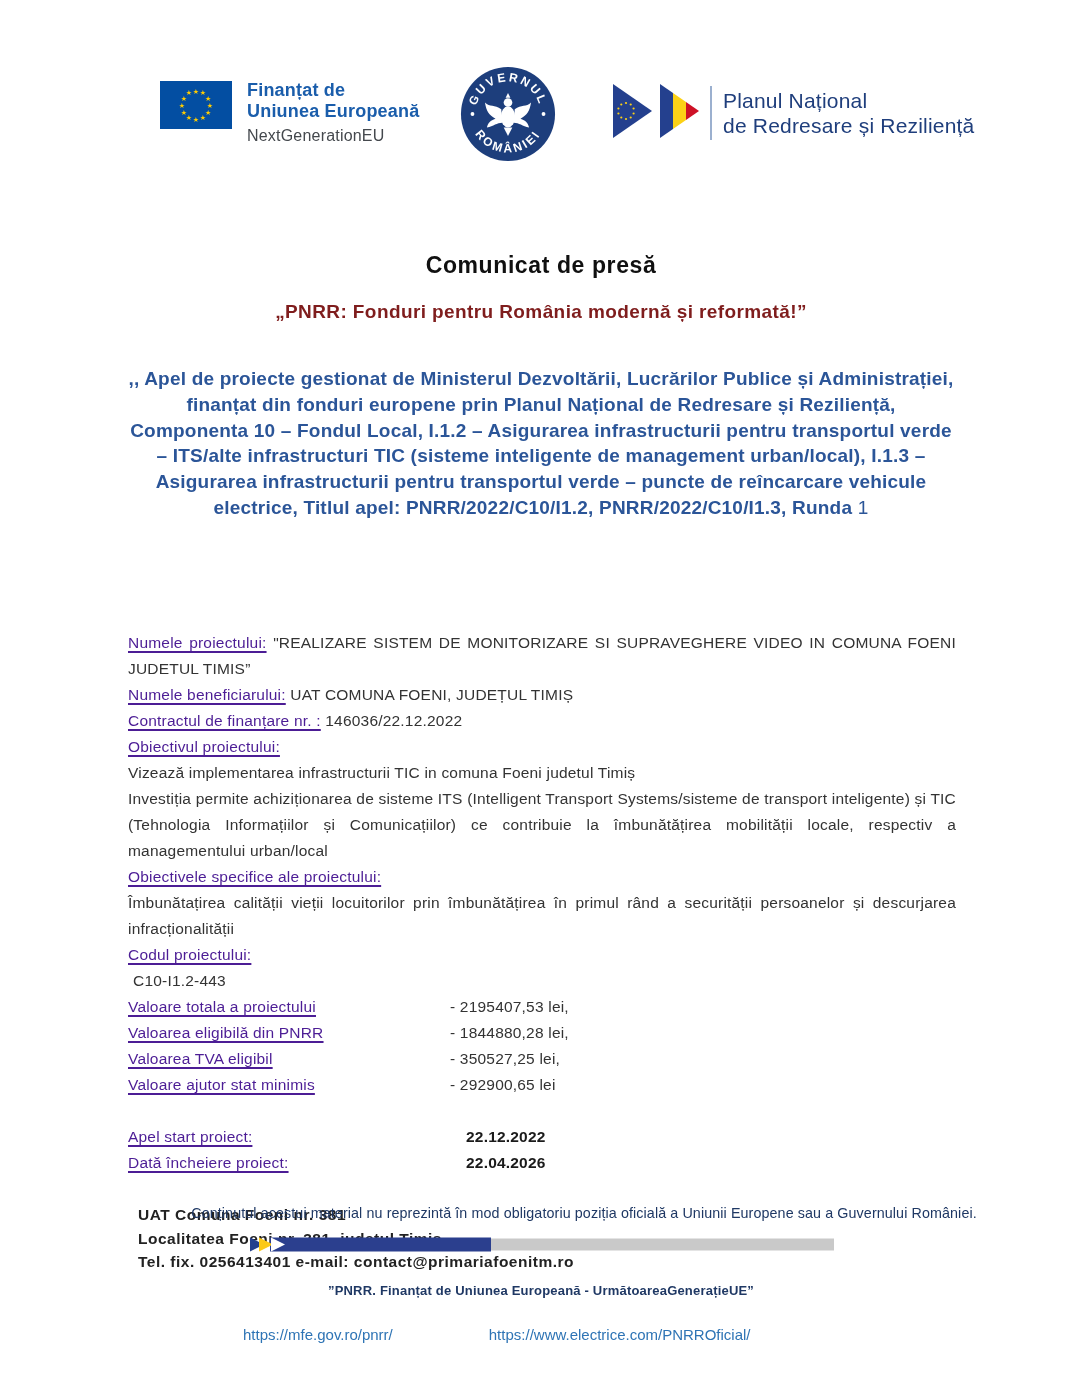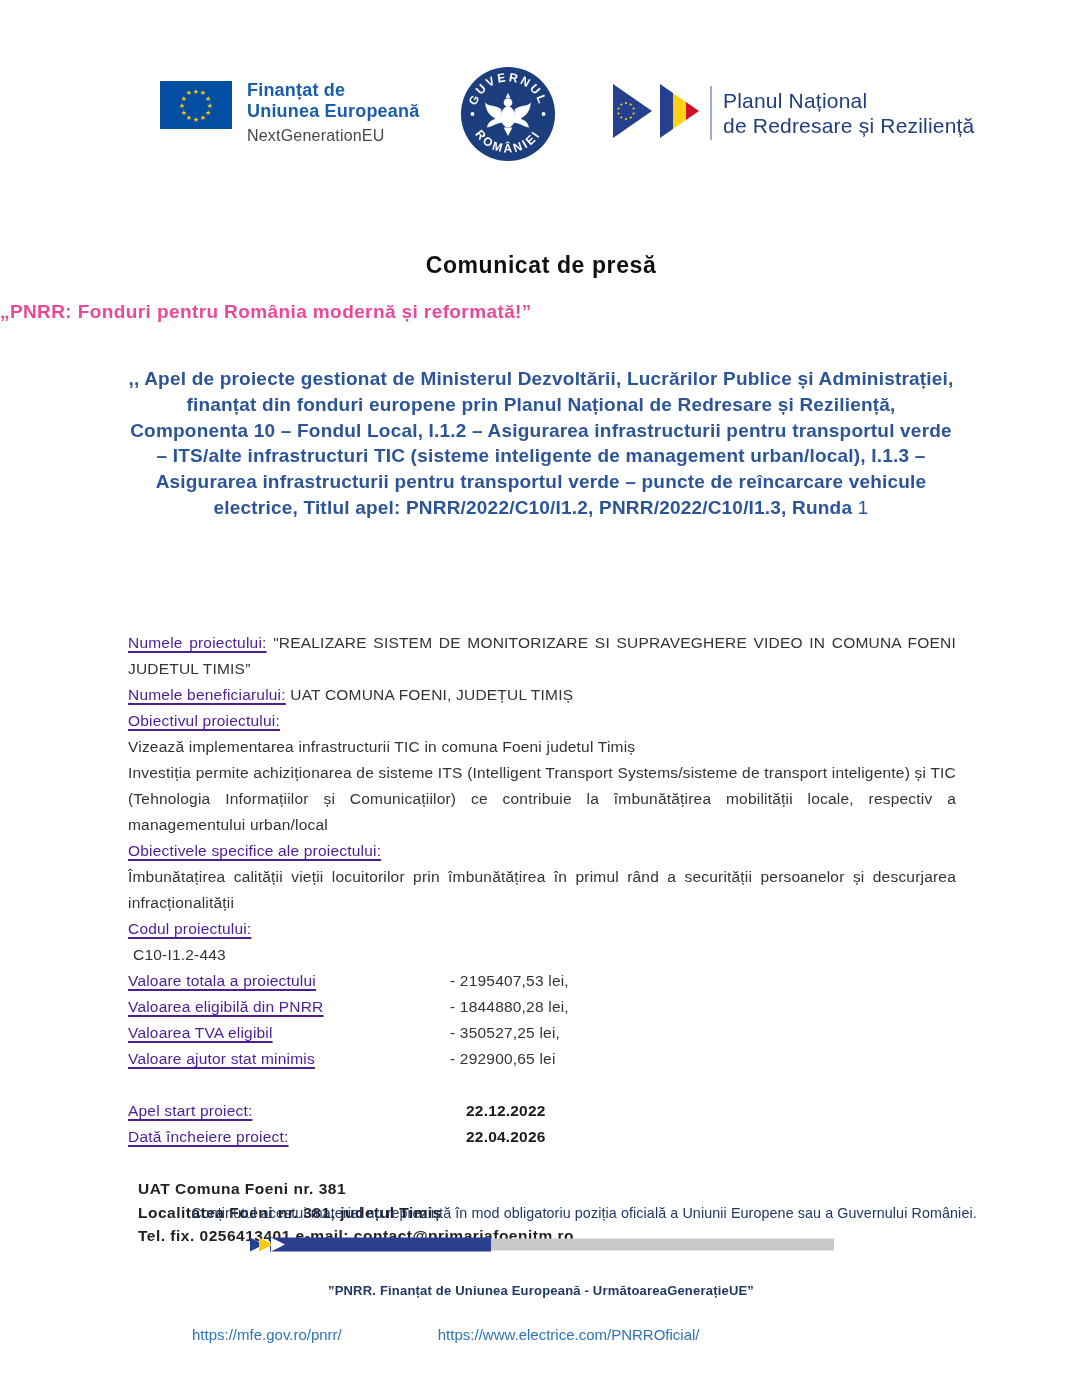--- a/index.html
+++ b/index.html
@@ -12,22 +12,22 @@
   .eu-logo{position:absolute;left:160px;top:16px;display:flex;gap:15px;align-items:flex-start;}
   .eu-text .l1,.eu-text .l2{font-weight:bold;color:#1a5dab;font-size:18px;line-height:21px;letter-spacing:.2px;}
   .eu-text .l3{color:#44484d;font-size:16px;margin-top:5px;letter-spacing:.2px;}
   .gov-seal{position:absolute;left:460px;top:2px;}
   .pnrr-logo{position:absolute;left:613px;top:16px;display:flex;align-items:center;}
   .pnrr-divider{width:2px;height:54px;background:#9bb0cf;margin:0 11px 0 9px;}
   .pnrr-text{color:#1f3e7c;font-size:21px;line-height:25px;letter-spacing:.2px;}
   
   .title{position:absolute;top:252px;left:0;width:100%;text-align:center;
     font-size:23px;font-weight:bold;color:#101010;letter-spacing:.6px;}
-  .subtitle{position:absolute;top:301px;left:0;width:100%;text-align:left;
-    font-size:19px;font-weight:bold;color:#ec4899;letter-spacing:.4px;}
+  .subtitle{position:absolute;top:301px;left:0;width:100%;text-align:center;
+    font-size:19px;font-weight:bold;color:#7f1d1d;letter-spacing:.4px;}
   
   .intro{position:absolute;top:366px;left:127px;width:828px;text-align:center;
     font-size:19px;font-weight:bold;color:#2b5598;line-height:25.8px;letter-spacing:.2px;}
   .intro .runda-num{font-weight:normal;}
   
   .details{position:absolute;top:630px;left:128px;width:828px;
     font-size:15.5px;line-height:26px;color:#333;letter-spacing:.2px;}
   .details p{margin:0;text-align:justify;}
   .lbl{font-weight:normal;color:#4c1d95;text-decoration:underline;
     text-underline-offset:3px;text-decoration-thickness:1.5px;}
@@ -41,21 +41,21 @@
   .contact p{text-align:left;}
   
   .disclaimer{position:absolute;top:1205px;left:0;width:100%;text-align:center;
     color:#1f3864;font-size:14.3px;letter-spacing:.1px;margin-left:43px;}
   .progress-bar{position:absolute;top:1237px;left:250px;width:584px;height:15px;}
   .quote{position:absolute;top:1283px;left:0;width:100%;text-align:center;
     color:#1f3864;font-weight:bold;font-size:13px;letter-spacing:.2px;}
   .links{position:absolute;top:1326px;left:128px;width:828px;display:flex;
     font-size:15px;color:#2e74b5;}
   .links a{color:#2e74b5;text-decoration:none;}
-  .link-mfe{margin-left:64px;}
+  .link-mfe{margin-left:115px;}
   .link-fb{margin-left:96px;}
 </style>
 </head>
 <body>
 
 <div class="page">
 
   <div class="header">
 
     <div class="eu-logo">
@@ -148,20 +148,21 @@
   </div>
 
   <div class="title">Comunicat de presă</div>
   <div class="subtitle">„PNRR: Fonduri pentru România modernă și reformată!”</div>
 
   <div class="intro"><span>,, Apel de proiecte gestionat de Ministerul Dezvoltării, Lucrărilor Publice și Administrației, finanțat din fonduri europene prin Planul Național de Redresare și Reziliență, Componenta 10 – Fondul Local, I.1.2 – Asigurarea infrastructurii pentru transportul verde – ITS/alte infrastructuri TIC (sisteme inteligente de management urban/local), I.1.3 – Asigurarea infrastructurii pentru transportul verde – puncte de reîncarcare vehicule electrice, Titlul apel: PNRR/2022/C10/I1.2, PNRR/2022/C10/I1.3, Runda</span> <span class="runda-num">1</span></div>
 
   <div class="details">
     <p><span class="lbl">Numele proiectului:</span><span> "REALIZARE SISTEM DE MONITORIZARE SI SUPRAVEGHERE VIDEO IN COMUNA FOENI JUDETUL TIMIS”</span></p>
     <p><span class="lbl">Numele beneficiarului:</span><span> UAT COMUNA FOENI, JUDEȚUL TIMIȘ</span></p>
+    <p><span class="lbl">Contractul de finanțare nr. :</span><span> 146036/22.12.2022</span></p>
     <p><span class="lbl">Obiectivul proiectului:</span></p>
     <p>Vizează implementarea infrastructurii TIC in comuna Foeni judetul Timiș</p>
     <p>Investiția permite achiziționarea de sisteme ITS (Intelligent Transport Systems/sisteme de transport inteligente) și TIC (Tehnologia Informațiilor și Comunicațiilor) ce contribuie la îmbunătățirea mobilității locale, respectiv a managementului urban/local</p>
     <p><span class="lbl">Obiectivele specifice ale proiectului:</span></p>
     <p>Îmbunătațirea calității vieții locuitorilor prin îmbunătățirea în primul rând a securității persoanelor și descurjarea infracționalității</p>
     <p><span class="lbl">Codul proiectului:</span></p>
     <p class="code-line">C10-I1.2-443</p>
 
     <div class="fin-row">
       <span class="fin-label lbl">Valoare totala a proiectului</span>

